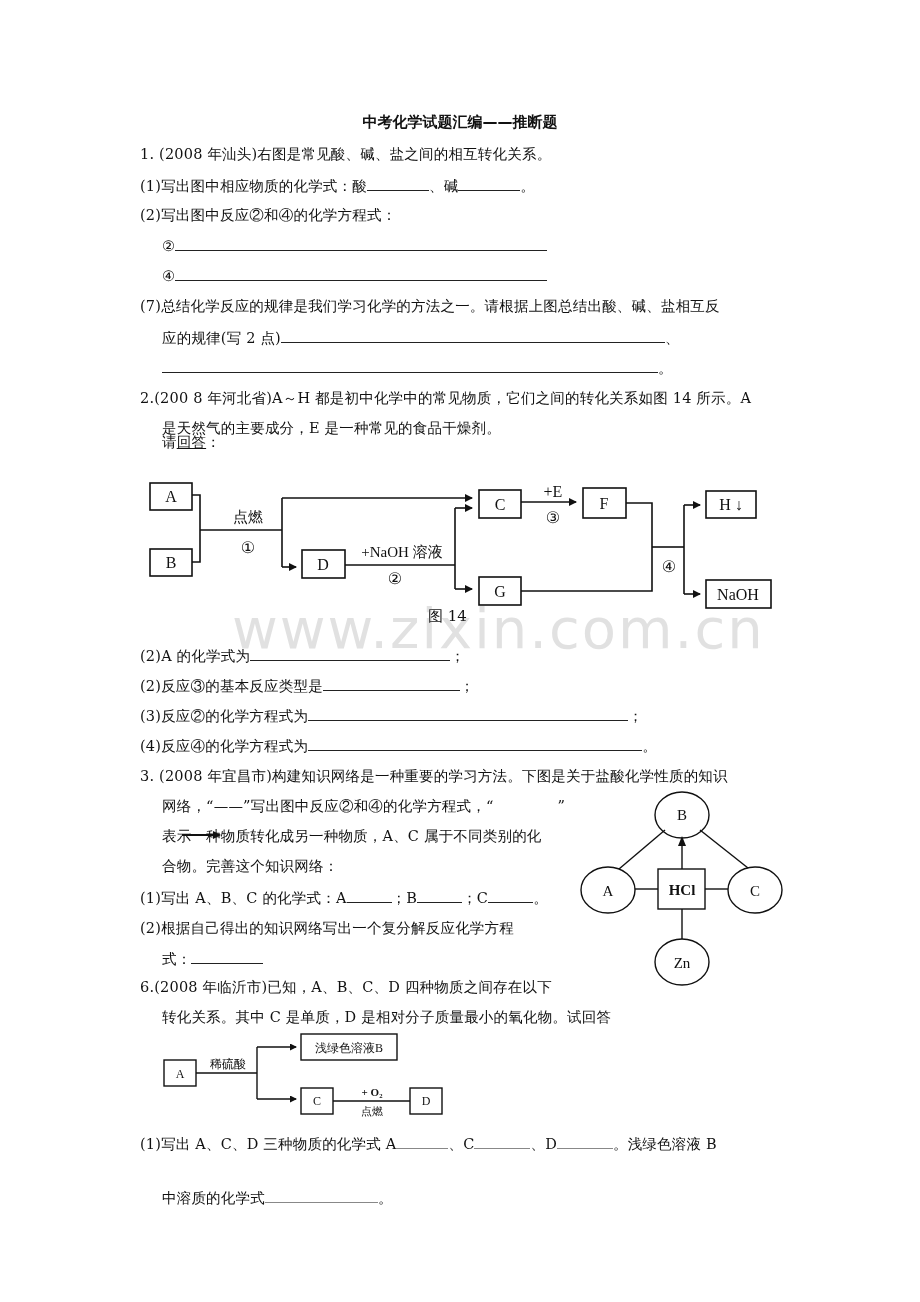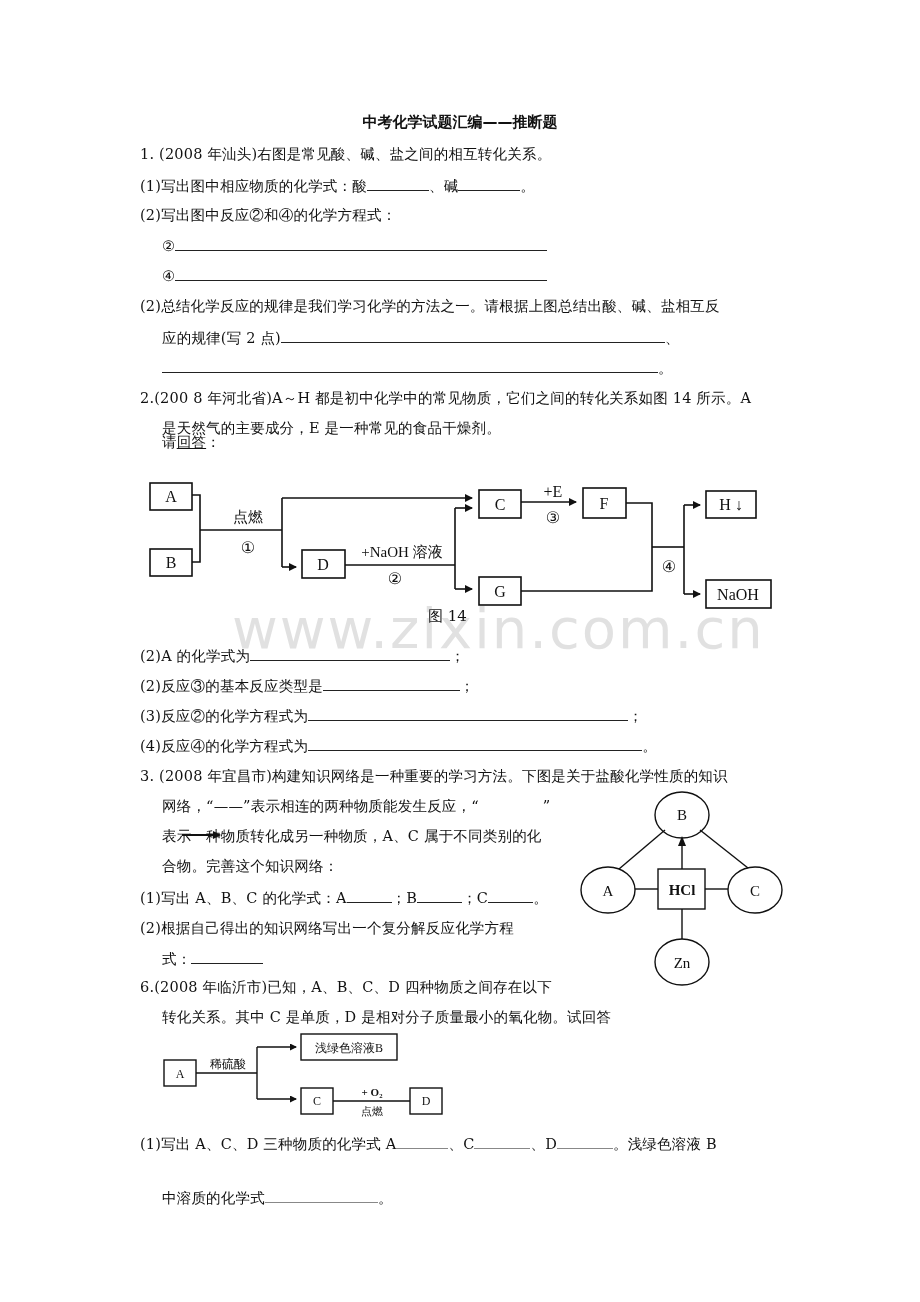--- a/index.html
+++ b/index.html
@@ -28,21 +28,21 @@
   <div class="line" style="left:140px;top:175px;">
     <span>(1)写出图中相应物质的化学式：酸</span><span class="blank" style="width:62px"></span><span>、碱</span><span class="blank" style="width:62px"></span><span>。</span>
   </div>
   <div class="line" style="left:140px;top:205px;">(2)写出图中反应②和④的化学方程式：</div>
   <div class="line" style="left:162px;top:235px;">
     <span>②</span><span class="blank" style="width:372px"></span>
   </div>
   <div class="line" style="left:162px;top:265px;">
     <span>④</span><span class="blank" style="width:372px"></span>
   </div>
-  <div class="line" style="left:140px;top:296px;">(2)总结化学反应的规律是我们学习化学的方法之一。请根据上图总结出酸、碱、盐相互反</div>
+  <div class="line" style="left:140px;top:296px;">(7)总结化学反应的规律是我们学习化学的方法之一。请根据上图总结出酸、碱、盐相互反</div>
   <div class="line" style="left:162px;top:327px;">
     <span>应的规律(写 2 点)</span><span class="blank" style="width:384px"></span><span>、</span>
   </div>
   <div class="line" style="left:162px;top:357px;">
     <span class="blank" style="width:496px"></span><span>。</span>
   </div>
 
   <div class="line" style="left:140px;top:388px;">2.(200 8 年河北省)A～H 都是初中化学中的常见物质，它们之间的转化关系如图 14 所示。A</div>
   <div class="line" style="left:162px;top:418px;">是天然气的主要成分，E 是一种常见的食品干燥剂。</div>
   <div class="line" style="left:162px;top:432px;">
@@ -116,21 +116,21 @@
   </div>
   <div class="line" style="left:140px;top:705px;">
     <span>(3)反应②的化学方程式为</span><span class="blank" style="width:320px"></span><span>；</span>
   </div>
   <div class="line" style="left:140px;top:735px;text-align:right;">
     <span>(4)反应④的化学方程式为</span><span class="blank" style="width:334px"></span><span>。</span>
   </div>
 
   <div class="line" style="left:140px;top:766px;">3.  (2008 年宜昌市)构建知识网络是一种重要的学习方法。下图是关于盐酸化学性质的知识</div>
   <div class="line" style="left:162px;top:796px;">
-    <span>网络，“——”表示相连的两种物质能发生反应，“</span><span style="display:inline-block;width:64px"></span><span>”</span>
+    <span>网络，“——”写出图中反应②和④的化学方程式，“</span><span style="display:inline-block;width:64px"></span><span>”</span>
   </div>
   <div class="line" style="left:162px;top:826px;">表示一种物质转化成另一种物质，A、C 属于不同类别的化</div>
   <svg style="left:0;top:0;" width="920" height="900">
     <line x1="182" y1="835" x2="215" y2="835" stroke="#111" stroke-width="1.8"></line>
     <path d="M213,831 L221,835 L213,839 Z" fill="#111"></path>
   </svg>
   <div class="line" style="left:162px;top:856px;">合物。完善这个知识网络：</div>
   <div class="line" style="left:140px;top:887px;">
     <span>(1)写出 A、B、C 的化学式：A</span><span class="blank" style="width:45px"></span><span>；B</span><span class="blank" style="width:45px"></span><span>；C</span><span class="blank" style="width:45px"></span><span>。</span>
   </div>

